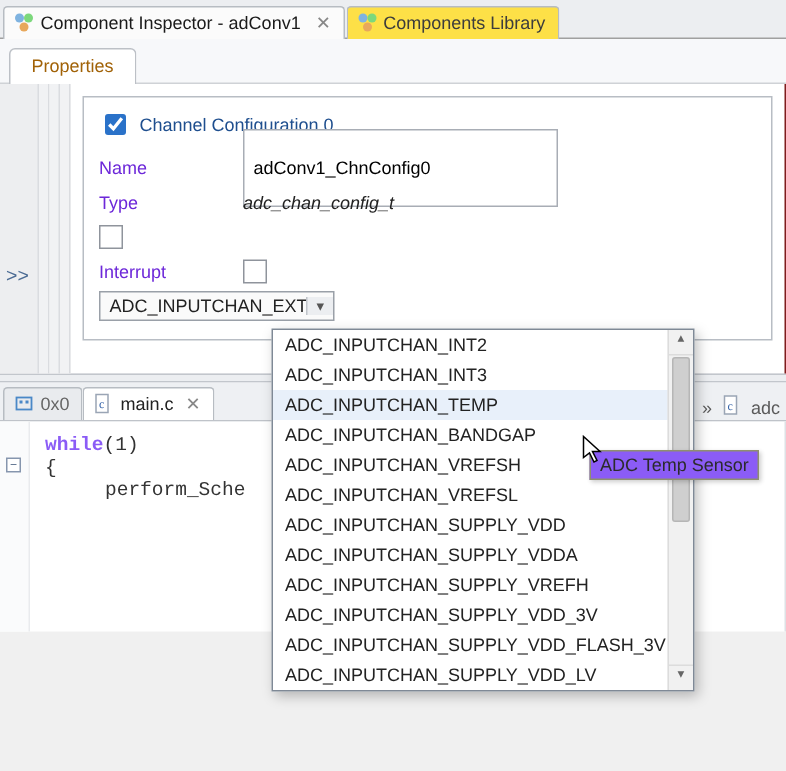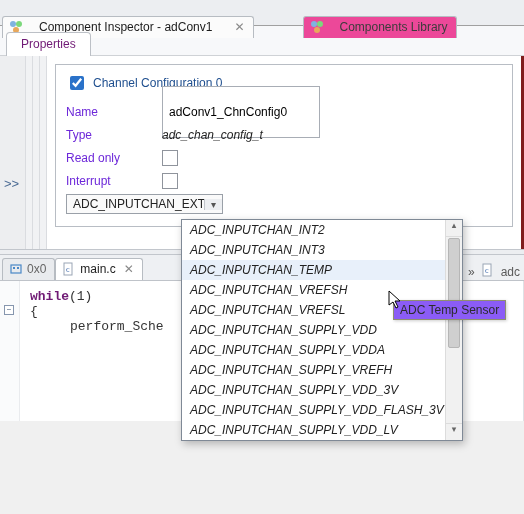--- a/index.html
+++ b/index.html
@@ -18,33 +18,33 @@
     display: flex;
     align-items: flex-end;
     background: #eceef1;
     border-bottom: 1px solid #a0a0a0;
     height: 26px;
     padding-left: 2px;
   }
   .tab {
     display: inline-flex;
     align-items: center;
-    gap: 16px;
+    gap: 4px;
     background: #fbfbfb;
     border: 1px solid #b7bcc2;
     border-bottom: none;
     padding: 3px 8px 4px 6px;
     margin-right: 1px;
     border-top-left-radius: 3px;
     border-top-right-radius: 3px;
     color: #1a1a1a;
     position: relative;
-    top: 13px;
-  }
-  .tab.inactive { background: #ec4899; color: #3c3c3c; margin-left: 48px; }
+    top: 1px;
+  }
+  .tab.inactive { background: #fde047; color: #3c3c3c; }
   .tab .comp-icon {
     width: 14px; height: 14px;
     display: inline-block;
     position: relative;
   }
   .comp-icon svg { width: 14px; height: 14px; }
   .tab .x { margin-left: 6px; color: #888; }
   .tabstrip.sub {
     background: #f7f8fa;
     border-bottom: 1px solid #cfd2d6;
@@ -54,21 +54,21 @@
   .subtab {
     display: inline-flex;
     align-items: center;
     padding: 4px 14px 5px 14px;
     border: 1px solid #bcc0c6;
     border-bottom: none;
     border-top-left-radius: 4px;
     border-top-right-radius: 4px;
     background: #ffffff;
     margin-right: 0;
-    color: #701a75;
+    color: #a16207;
     position: relative;
     top: 1px;
   }
   .subtab.inactive { background: #eef1f4; color: #4a6b91; }
   .panel-area {
     display: flex;
     background: #ffffff;
   }
   .gutter {
     width: 22px;
@@ -78,37 +78,37 @@
     color: #666;
     font-size: 11px;
   }
   .gutter.thin { width: 7px; background: #f1f2f4; }
   .gutter-stack { display: flex; }
   .gutter.main { width: 26px; position: relative; }
   .gutter .chev { position: absolute; top: 120px; left: 4px; color: #4b6b94; font-size: 13px; }
   .content {
     flex: 1;
     padding: 8px 8px 14px 8px;
-    border-right: 3px solid #7f1d1d;
+    border-right: 1px solid #7f1d1d;
     position: relative;
   }
   .groupbox {
     border: 1px solid #b8bdc4;
     padding: 8px 10px 10px 10px;
     margin-bottom: 8px;
   }
   .check-row { display: flex; align-items: center; gap: 6px; margin-bottom: 8px; color: #1e4e8e; }
   .check-row input[type="checkbox"] { width: 14px; height: 14px; accent-color: #2a72c9; }
   .form-row { display: flex; align-items: center; height: 22px; margin: 1px 0; }
   .form-row .lbl { width: 96px; color: #6d28d9; }
   .form-row .val { color: #222; font-style: italic; }
   .text-in {
     border: 1px solid #a8adb5;
     padding: 18px 6px;
-    width: 158px;
+    width: 210px;
     font: inherit;
     background: #fff;
   }
   .chk-cell {
     width: 16px; height: 16px;
     border: 1px solid #8f949c;
     background: #fff;
     display: inline-block;
   }
   .select-like {
@@ -146,21 +146,20 @@
   }
   .dropdown .scrollwrap {
     max-height: 276px;
     overflow: hidden;
     position: relative;
   }
   .dropdown .opt {
     padding: 3px 8px 3px 8px;
     color: #222;
     white-space: nowrap;
-    font-style: italic;
   }
   .dropdown .opt.hl { background: #e8f0fa; }
   .dropdown .scrollbar {
     position: absolute;
     right: 0; top: 0; bottom: 0;
     width: 17px;
     background: #f1f1f1;
     border-left: 1px solid #dcdcdc;
   }
   .dropdown .scrollbar .arr {
@@ -230,21 +229,21 @@
   .editor-body {
     background: #ffffff;
     padding: 8px 10px 16px 30px;
     font-family: Consolas, "Courier New", monospace;
     font-size: 13px;
     color: #333;
     border-right: 1px solid #dee1e5;
     position: relative;
     height: 140px;
   }
-  .kw { color: #701a75; font-weight: bold; }
+  .kw { color: #8b5cf6; font-weight: bold; }
   .fold-gutter {
     position: absolute; left: 0; top: 0; bottom: 0;
     width: 20px;
     border-right: 1px solid #e9ebee;
     background: #fafbfc;
   }
   .fold-box {
     position: absolute;
     left: 4px; top: 24px;
     width: 10px; height: 10px;
@@ -308,21 +307,20 @@
         <span class="lbl">Name</span>
         <input class="text-in" value="adConv1_ChnConfig0" style="">
       </div>
 
       <div class="form-row">
         <span class="lbl">Type</span>
         <span class="val">adc_chan_config_t</span>
       </div>
 
       <div class="form-row">
-        <span class="lbl">Read only</span>
         <span class="chk-cell"></span>
       </div>
 
       <div class="form-row">
         <span class="lbl">Interrupt</span>
         <span class="chk-cell"></span>
       </div>
 
       <div class="form-row">
         <span class="select-like">
@@ -380,20 +378,21 @@
   </div>
   <div>{</div>
   <div style="padding-left: 40px;"><span>perform_Sche</span></div>
 </div>
 
 <div class="dropdown">
   <div class="scrollwrap">
     <div class="opt">ADC_INPUTCHAN_INT2</div>
     <div class="opt">ADC_INPUTCHAN_INT3</div>
     <div class="opt hl">ADC_INPUTCHAN_TEMP</div>
+    <div class="opt">ADC_INPUTCHAN_BANDGAP</div>
     <div class="opt">ADC_INPUTCHAN_VREFSH</div>
     <div class="opt">ADC_INPUTCHAN_VREFSL</div>
     <div class="opt">ADC_INPUTCHAN_SUPPLY_VDD</div>
     <div class="opt">ADC_INPUTCHAN_SUPPLY_VDDA</div>
     <div class="opt">ADC_INPUTCHAN_SUPPLY_VREFH</div>
     <div class="opt">ADC_INPUTCHAN_SUPPLY_VDD_3V</div>
     <div class="opt">ADC_INPUTCHAN_SUPPLY_VDD_FLASH_3V</div>
     <div class="opt">ADC_INPUTCHAN_SUPPLY_VDD_LV</div>
     <div class="scrollbar">
       <div class="arr">▴</div>

